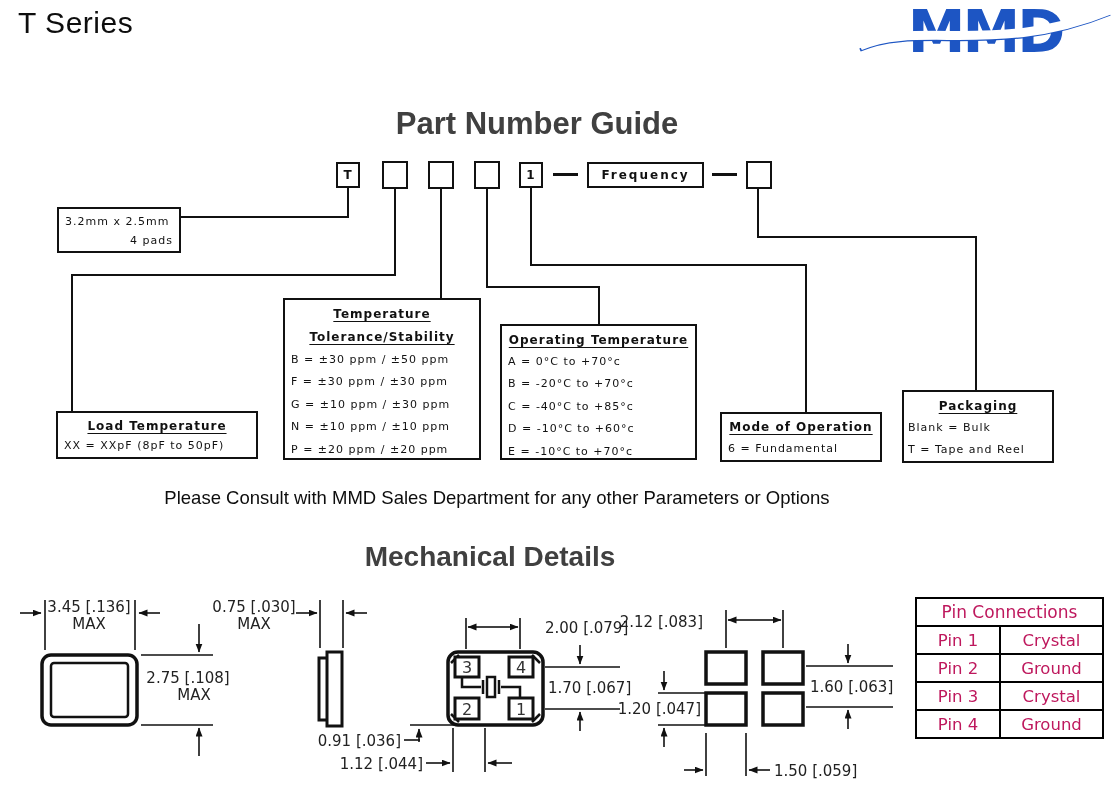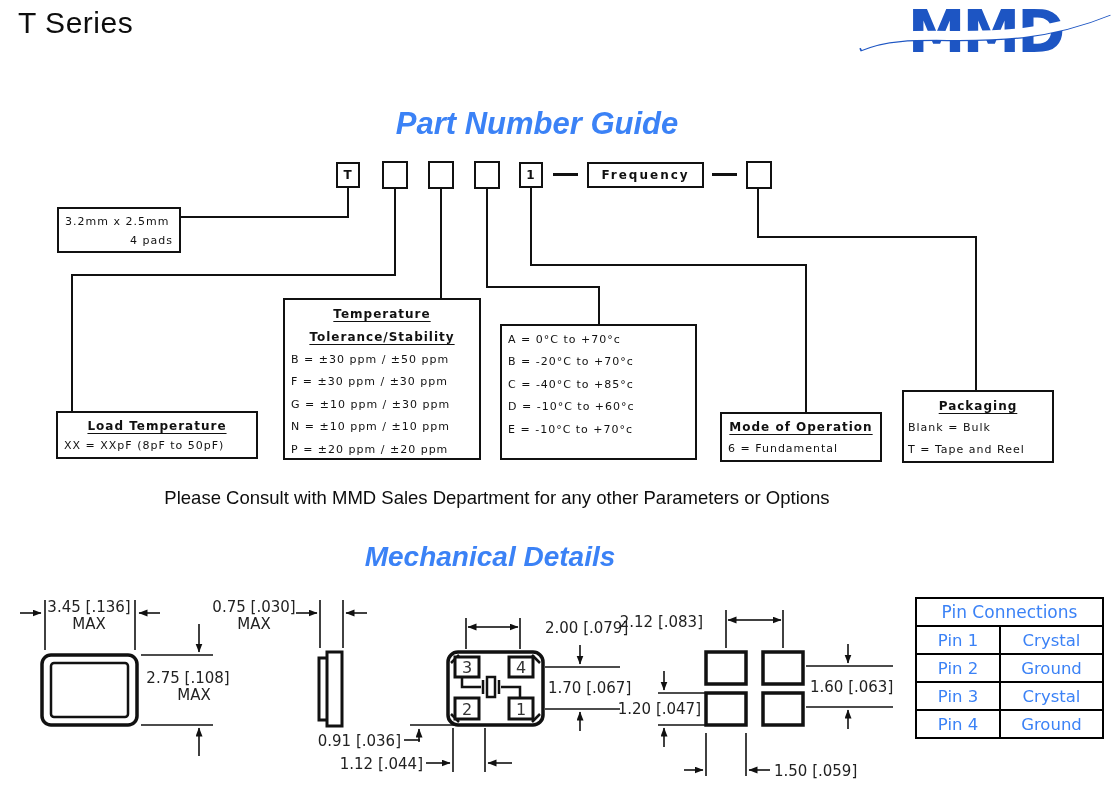--- a/index.html
+++ b/index.html
@@ -1,42 +1,42 @@
 <!DOCTYPE html>
 <html><head>
 <meta charset="utf-8">
 <style>
   html,body{margin:0;padding:0;background:#fff;}
   .page{position:relative;width:1113px;height:791px;background:#fff;overflow:hidden;
         font-family:"DejaVu Sans",sans-serif;color:#111;}
   .abs{position:absolute;}
   .doc-title{left:18px;top:6px;font-family:"Liberation Sans",sans-serif;font-size:30px;
              font-weight:normal;color:#0d0d0d;letter-spacing:.5px;}
-  .blue-heading{font-family:"Liberation Sans",sans-serif;font-weight:bold;color:#3b82f6;
-                text-align:center;font-style:italic;}
+  .blue-heading{font-family:"Liberation Sans",sans-serif;font-weight:bold;color:#404040;
+                text-align:center;}
   #png-heading{left:0;top:106px;width:1074px;font-size:31px;}
   #mech-heading{left:0;top:541px;width:980px;font-size:28px;}
   .consult{left:0;top:487px;width:994px;text-align:center;
            font-family:"Liberation Sans",sans-serif;font-size:18.5px;color:#0d0d0d;}
   
   .pn-box{position:absolute;box-sizing:border-box;border:2.5px solid #111;background:#fff;
           display:flex;align-items:center;justify-content:center;
           font-size:12px;font-weight:bold;letter-spacing:1px;}
   .dash{position:absolute;background:#111;height:3px;width:25px;}
   .ln{position:absolute;background:#111;}
   
   .callout{position:absolute;box-sizing:border-box;border:2.5px solid #111;background:#fff;
            font-size:11px;letter-spacing:1px;padding:3px 6px;line-height:22.4px;white-space:nowrap;}
   .co-title{display:block;text-align:center;font-weight:bold;font-size:12px;
             text-decoration:underline;text-underline-offset:3px;}
   .co-line{display:block;}
   .ta-r{text-align:right;}
   
   .pin-table{position:absolute;left:915px;top:597px;border-collapse:collapse;
-             font-family:"DejaVu Sans",sans-serif;font-size:16.5px;color:#3b82f6;background:#fff;border-radius:22px;}
+             font-family:"DejaVu Sans",sans-serif;font-size:16.5px;color:#be185d;background:#fff;border-radius:22px;}
   .pin-table td{border:2.5px solid #000;text-align:center;padding:0;height:26px;}
   .pin-table .c-pin{width:82px;}
   .pin-table .c-conn{width:101px;}
   .pin-table .tbl-title{font-size:17px;}
   svg text{font-family:"DejaVu Sans",sans-serif;}
 </style>
 </head>
 <body>
 
 <div class="page">
@@ -91,20 +91,21 @@
     <span class="co-title" style="line-height:23px;">Temperature</span>
     <span class="co-title" style="line-height:23px;">Tolerance/Stability</span>
     <span class="co-line">B = ±30 ppm / ±50 ppm</span>
     <span class="co-line">F = ±30 ppm / ±30 ppm</span>
     <span class="co-line">G = ±10 ppm / ±30 ppm</span>
     <span class="co-line">N = ±10 ppm / ±10 ppm</span>
     <span class="co-line">P = ±20 ppm / ±20 ppm</span>
   </div>
 
   <div class="callout" style="left:500px;top:324px;width:197px;height:136px;">
+    <span class="co-title" style="line-height:22px;">Operating Temperature</span>
     <span class="co-line">A = 0°C to +70°c</span>
     <span class="co-line">B = -20°C to +70°c</span>
     <span class="co-line">C = -40°C to +85°c</span>
     <span class="co-line">D = -10°C to +60°c</span>
     <span class="co-line">E = -10°C to +70°c</span>
   </div>
 
   <div class="callout" style="left:720px;top:412px;width:162px;height:50px;line-height:21px;">
     <span class="co-title">Mode of Operation</span>
     <span class="co-line">6 = Fundamental</span>

